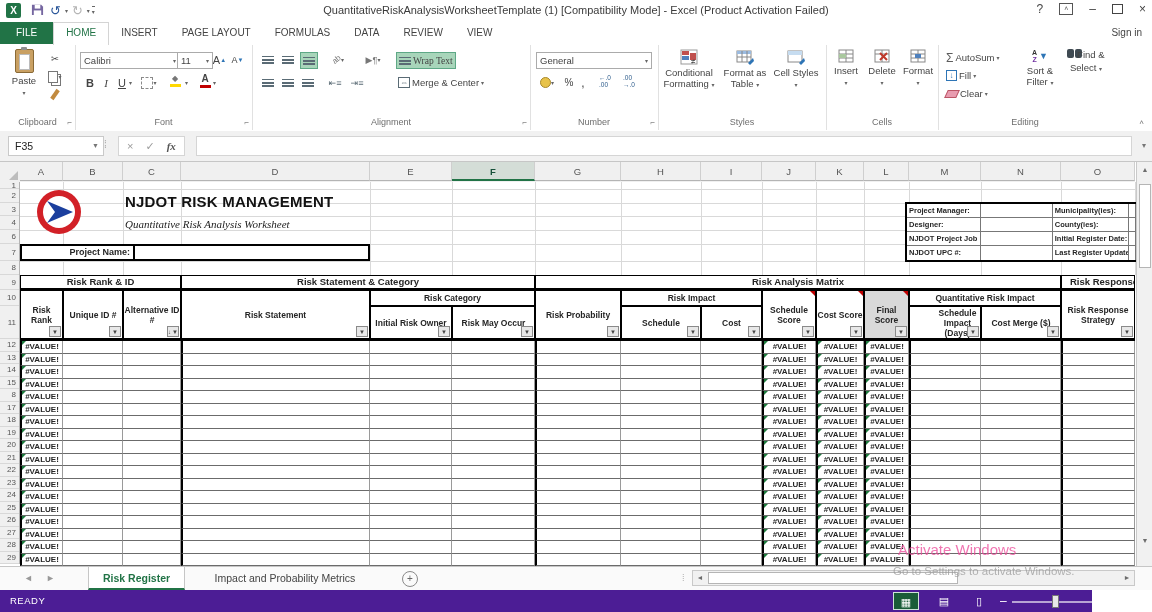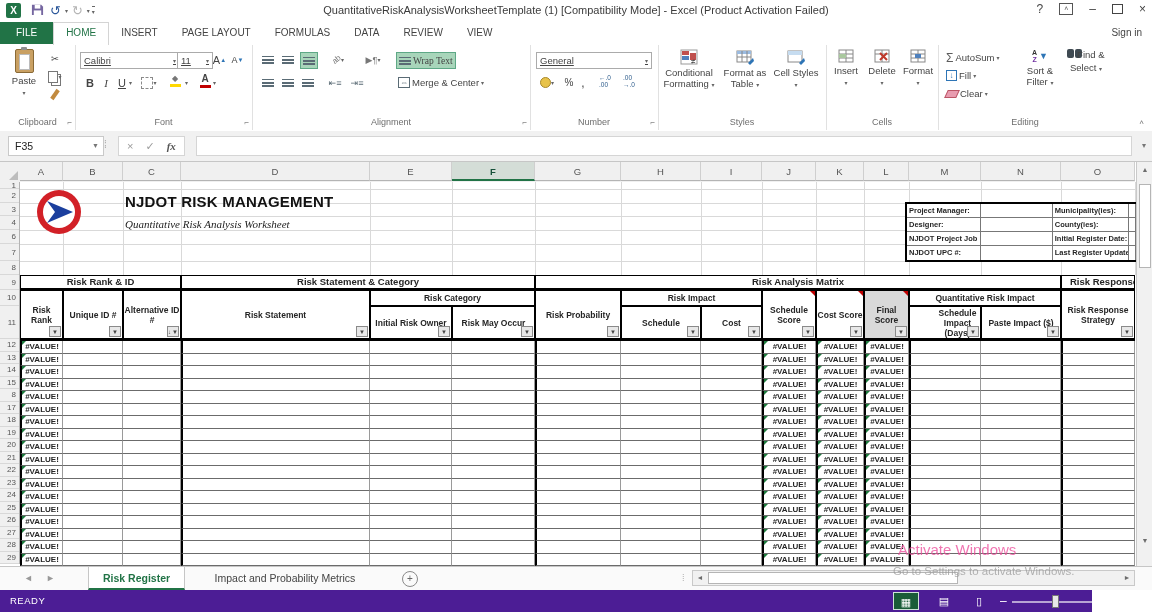--- a/index.html
+++ b/index.html
@@ -23,21 +23,21 @@
   .rtab.file{background:#217346;color:#fff;padding:0 16px;}
   .rtab.active{background:#fff;color:#217346;border:1px solid #d4d4d4;border-bottom:1px solid #fff;line-height:20px;}
   #signin{position:absolute;right:10px;top:5px;font-size:10px;color:#444;}
   
   #ribbon{position:absolute;left:0;top:45px;width:1152px;height:86px;background:#fff;border-bottom:1px solid #d4d4d4;font-size:9.5px;color:#444;}
   .rgroup{position:absolute;top:0;height:85px;border-right:1px solid #e1e1e1;}
   .glabel{position:absolute;bottom:3px;left:0;right:0;text-align:center;font-size:9px;color:#6e6e6e;}
   .launcher{position:absolute;bottom:3px;right:3px;font-size:8px;color:#888;}
   .bigbtn{position:absolute;top:4px;text-align:center;font-size:9.5px;color:#444;line-height:11px;cursor:default;}
   .combo{position:absolute;display:flex;align-items:center;justify-content:space-between;height:15px;
-         border:1px solid #ababab;background:#fff;font-size:9.5px;padding:0 3px;text-decoration:underline;}
+         border:1px solid #ababab;background:#fff;font-size:9.5px;padding:0 3px;}
   .sbtn{position:absolute;display:flex;align-items:center;gap:2px;height:15px;font-size:9.5px;color:#444;cursor:default;padding:0 2px;}
   .sbtn.hl,.icbtn.hl{background:#a8d5ba;border:1px solid #5ea886;}
   .icbtn{position:absolute;display:flex;align-items:center;justify-content:center;height:15px;cursor:default;}
   .ln{display:inline-block;width:12px;height:8px;background:repeating-linear-gradient(#5a6b75 0 1.5px,transparent 1.5px 3.2px);}
   .bold-ic{font-weight:bold;font-size:11px;}
   .italic-ic{font-style:italic;font-family:"Liberation Serif",serif;font-size:11px;}
   .under-ic{text-decoration:underline;font-size:11px;}
   .ubar{display:inline-block;width:11px;height:3px;margin-top:1px;}
   .border-ic{display:inline-block;width:10px;height:10px;border:1px dashed #8a8a8a;}
   .twoline{white-space:normal;width:54px;}
@@ -478,20 +478,24 @@
       <div class="gl-v" style="left: 103px; height: 93px;"></div>
       <div class="gl-v" style="left: 43px; height: 93px;"></div>
     <svg id="logo" width="48" height="48" viewBox="0 0 48 48">
       <circle cx="24" cy="24" r="22" fill="#d22027"></circle>
       <circle cx="24" cy="24" r="16" fill="#fff"></circle>
       <path d="M12 13 L38 24 L12 35 L20 24 Z" fill="#1b3f9e"></path>
     </svg>
     <div id="sheet-title">NJDOT RISK MANAGEMENT</div>
     <div id="sheet-subtitle">Quantitative Risk Analysis Worksheet</div>
 
+    <div id="projrow">
+      <div id="projlabel">Project Name:</div>
+      <div id="projvalue"></div>
+    </div>
 
     <div id="info-panel">
         <div class="iprow">
           <div class="ipc" style="width: 75px;">Project Manager:</div>
           <div class="ipc" style="width: 72px;"></div>
           <div class="ipc" style="width: 77px;">Municipality(ies):</div>
           <div class="ipc" style="width: 7px;"></div>
         </div>
         <div class="iprow">
           <div class="ipc" style="width: 75px;">Designer:</div>
@@ -578,21 +582,21 @@
         </div>
       <div class="hc" style="left:681px;top:31px;width:61px;height:33px;">
           <span>Cost</span>
           <span class="fbtn">▼</span>
         </div>
       <div class="hc" style="left:889px;top:31px;width:72px;height:33px;padding-left:25px;">
           <span>Schedule Impact (Days)</span>
           <span class="fbtn">▼</span>
         </div>
       <div class="hc" style="left:961px;top:31px;width:80px;height:33px;">
-          <span>Paste Impact ($)</span>
+          <span>Cost Merge ($)</span>
           <span class="fbtn">▼</span>
         </div>
 
       <div id="data-rows">
           <div class="drow">
             <div class="dcell tl" style="width: 43px;">
               <span class="tri"></span>
               <span>#VALUE!</span>
             </div>
             <div class="dcell" style="width: 60px;"></div>

